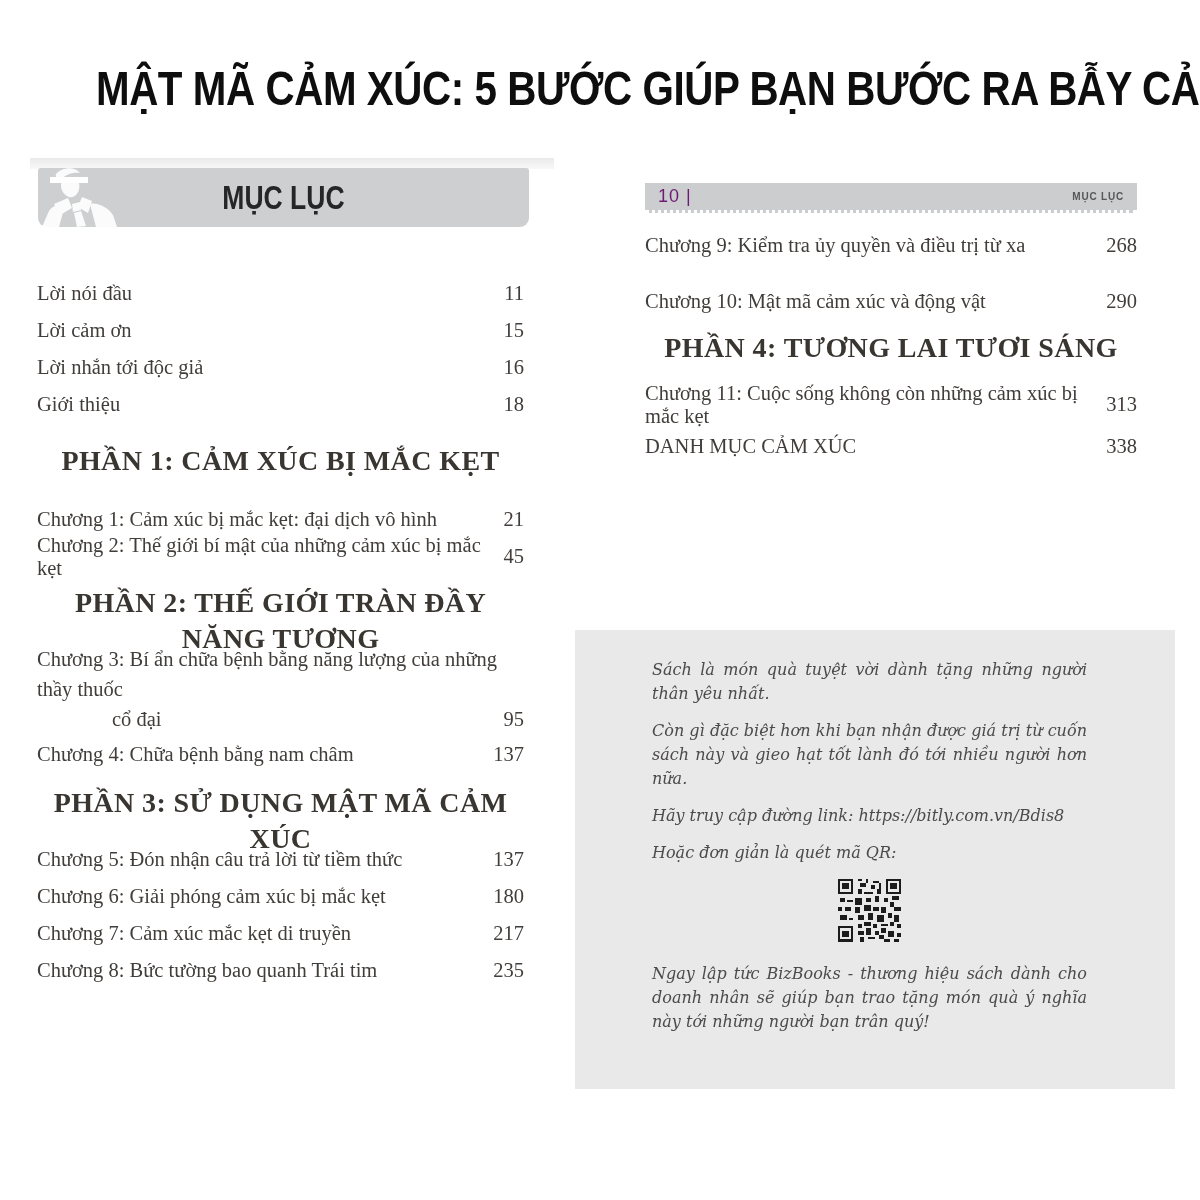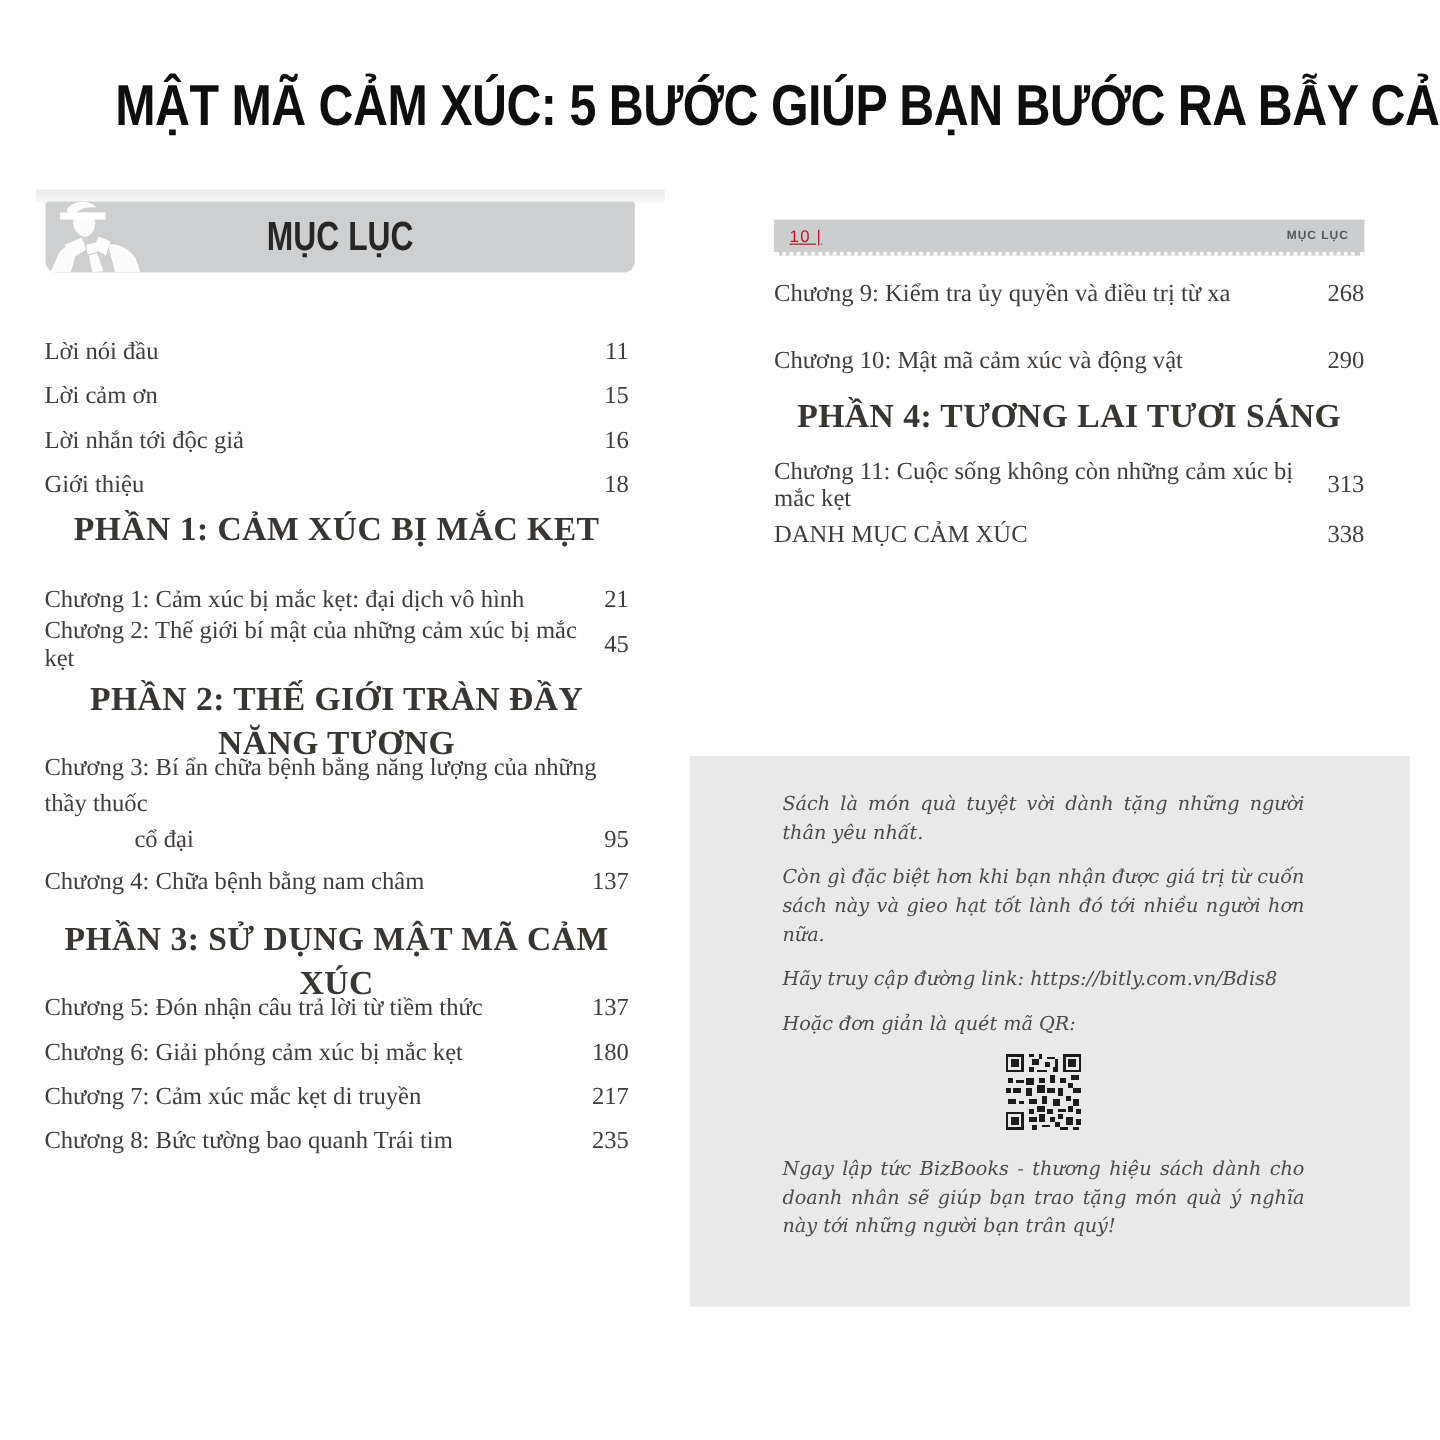--- a/index.html
+++ b/index.html
@@ -23,35 +23,35 @@
     text-align:center;font-family:"Liberation Sans", sans-serif;font-weight:700;font-size:34px;
     color:#262626;transform:scaleX(0.78);letter-spacing:0;}
   .logo{position:absolute;left:2px;top:0;height:59px;width:110px;overflow:hidden;}
 
   
   .toc{position:absolute;left:7px;top:120px;width:487px;color:#413d3a;font-size:20.5px;}
   .toc-row{height:37px;display:flex;align-items:center;justify-content:space-between;}
   .toc-row .pg{padding-left:10px;}
   .section-heading{height:36px;line-height:36px;text-align:center;font-weight:700;
     font-size:28px;letter-spacing:0.4px;color:#393530;}
-  .sh-1{margin-top:1px;}
+  .sh-1{margin-top:20px;}
   .ch-first{margin-top:22px;font-family:Liberation Serif, serif;}
   .sh-2{margin-top:10px;}
   .wrap-block{margin-top:23px;line-height:30px;}
   .wrap-line2{display:flex;justify-content:space-between;padding-left:75px;}
   .ch4{margin-top:2px;}
   .sh-3{margin-top:12px;}
   .ch5{margin-top:20px;}
 
   
   .right-page{position:absolute;left:645px;top:183px;width:492px;}
   .right-bar{height:30px;background:#cbcdce;display:flex;align-items:center;
     justify-content:space-between;padding:0 13px;box-sizing:border-box;
     border-bottom:3px dotted #ffffff;font-family:"Liberation Sans", sans-serif;}
-  .right-bar .pageno{font-size:14px;color:#b91c1c;letter-spacing:1px;text-decoration:underline;}
+  .right-bar .pageno{font-size:18px;color:#701a75;letter-spacing:1px;}
   .right-bar .running-head{font-size:10px;font-weight:700;color:#55575a;letter-spacing:0.8px;}
   .rtoc{color:#413d3a;font-size:20.5px;}
   .r-ch9{margin-top:14px;}
   .r-ch10{margin-top:19px;}
   .sh-4{margin-top:10px;}
   .r-ch11{margin-top:20px;}
   .r-danhmuc{margin-top:5px;}
 
   
   .promo-box{position:absolute;left:575px;top:630px;width:600px;height:459px;background:#e9e9ea;

